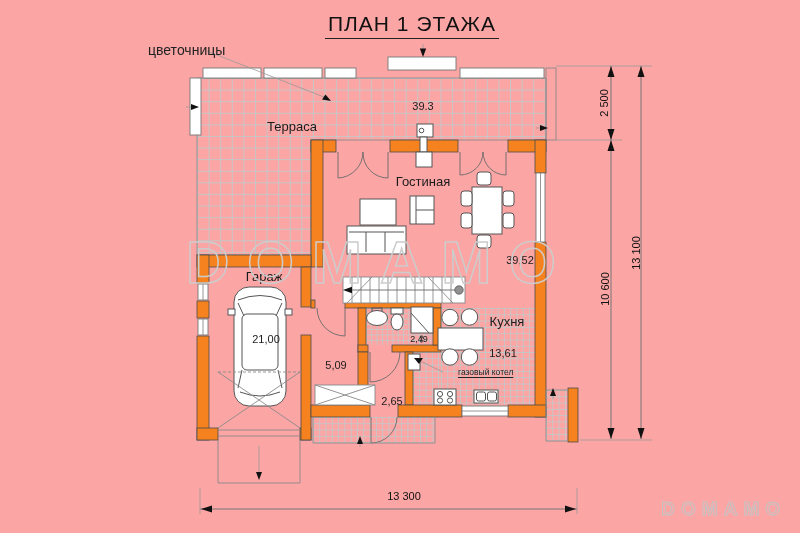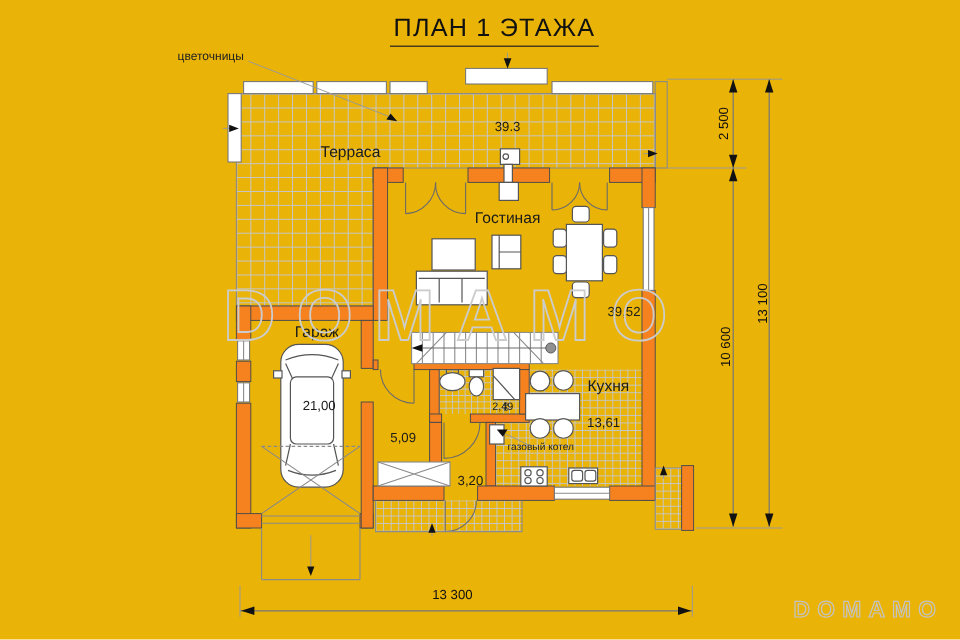--- a/index.html
+++ b/index.html
@@ -1,16 +1,16 @@
 <!DOCTYPE html>
 <html style="--wall: #F5821F;"><head>
 <meta charset="utf-8">
 <style>
   html,body{margin:0;padding:0;background:#fff;}
-  #canvas{position:relative;width:800px;height:533px;background:#eab308;overflow:hidden;
+  #canvas{position:relative;width:800px;height:533px;background:#fca5a5;overflow:hidden;
           font-family:"Liberation Sans",sans-serif;}
   .tile{position:absolute;z-index:10;
     background-image:linear-gradient(#c6c6c6 1px,transparent 1px),
                      linear-gradient(90deg,#c6c6c6 1px,transparent 1px);
     background-size:11.6px 11.6px;}
   .tile-sm{background-size:6.3px 6.3px;}
   .tile-xs{background-size:5.3px 5.3px;}
   #plan-svg{position:absolute;left:0;top:0;z-index:20;}
   .wall{fill:var(--wall,#F5821F);stroke:#4b4b4b;stroke-width:0.8;}
   .thin{stroke:#8a8a8a;stroke-width:0.9;fill:none;}
@@ -25,23 +25,23 @@
        transform:translate(-50%,-50%);}
   .u{text-underline-offset:2px;}
   .room{font-size:13px;}
   .area{font-size:11px;}
   .tiny{font-size:9px;}
   .dimtxt{font-size:11px;color:#111;}
   .dim-v{transform:translate(-50%,-50%) rotate(-90deg);}
   #plan-title{position:absolute;left:412px;top:12px;transform:translateX(-50%);
     z-index:30;font-size:21px;letter-spacing:1px;color:#111;
     border-bottom:1.6px solid #222;padding:0 3px 2px 3px;}
-  #callout-flower{position:absolute;left:148px;top:42px;z-index:30;font-size:10px;color:#222;}
-  #callout-boiler{position:absolute;left:423px;top:367px;z-index:30;font-size:8.5px;color:#222;
-    text-underline-offset:2px;}
+  #callout-flower{position:absolute;left:148px;top:42px;z-index:30;font-size:14px;color:#222;}
+  #callout-boiler{position:absolute;left:458px;top:367px;z-index:30;font-size:8.5px;color:#222;
+    text-decoration:underline;text-underline-offset:2px;}
   .wm{position:absolute;z-index:40;pointer-events:none;font-weight:700;
       color:transparent;-webkit-text-stroke:1.5px #cccccc;}
   #wm-center{left:186px;top:228px;font-size:60px;letter-spacing:18px;}
   #wm-corner{right:14px;top:498px;font-size:19px;letter-spacing:6px;-webkit-text-stroke:1px #c4c4c4;}
 </style>
 </head>
 <body>
 
 <div id="canvas">
 
@@ -271,23 +271,23 @@
 
   <div class="lbl room" style="left:292px;top:126px;">Терраса</div>
   <div class="lbl area u" style="left:423px;top:106px;">39.3</div>
   <div class="lbl room" style="left:423px;top:181px;">Гостиная</div>
   <div class="lbl area u" style="left:520px;top:260px;">39,52</div>
   <div class="lbl room" style="left:264px;top:276px;">Гараж</div>
   <div class="lbl area u" style="left:266px;top:339px;">21,00</div>
   <div class="lbl room" style="left:507px;top:321px;">Кухня</div>
   <div class="lbl area u" style="left:503px;top:353px;">13,61</div>
   <div class="lbl area u" style="left:336px;top:365px;">5,09</div>
-  <div class="lbl area u" style="left:392px;top:401px;">3,20</div>
+  <div class="lbl area u" style="left:392px;top:401px;">2,65</div>
   <div class="lbl tiny u" style="left:419px;top:339px;">2,49</div>
 
   <div class="lbl dimtxt dim-v" style="left:604px;top:103px;">2 500</div>
   <div class="lbl dimtxt dim-v" style="left:605px;top:289px;">10 600</div>
   <div class="lbl dimtxt dim-v" style="left:636px;top:253px;">13 100</div>
-  <div class="lbl dimtxt" style="left:377px;top:496px;">13 300</div>
+  <div class="lbl dimtxt" style="left:404px;top:496px;">13 300</div>
 
   <div class="wm" id="wm-center">DOMAMO</div>
   <div class="wm" id="wm-corner">DOMAMO</div>
 </div>
 
 </body></html>

